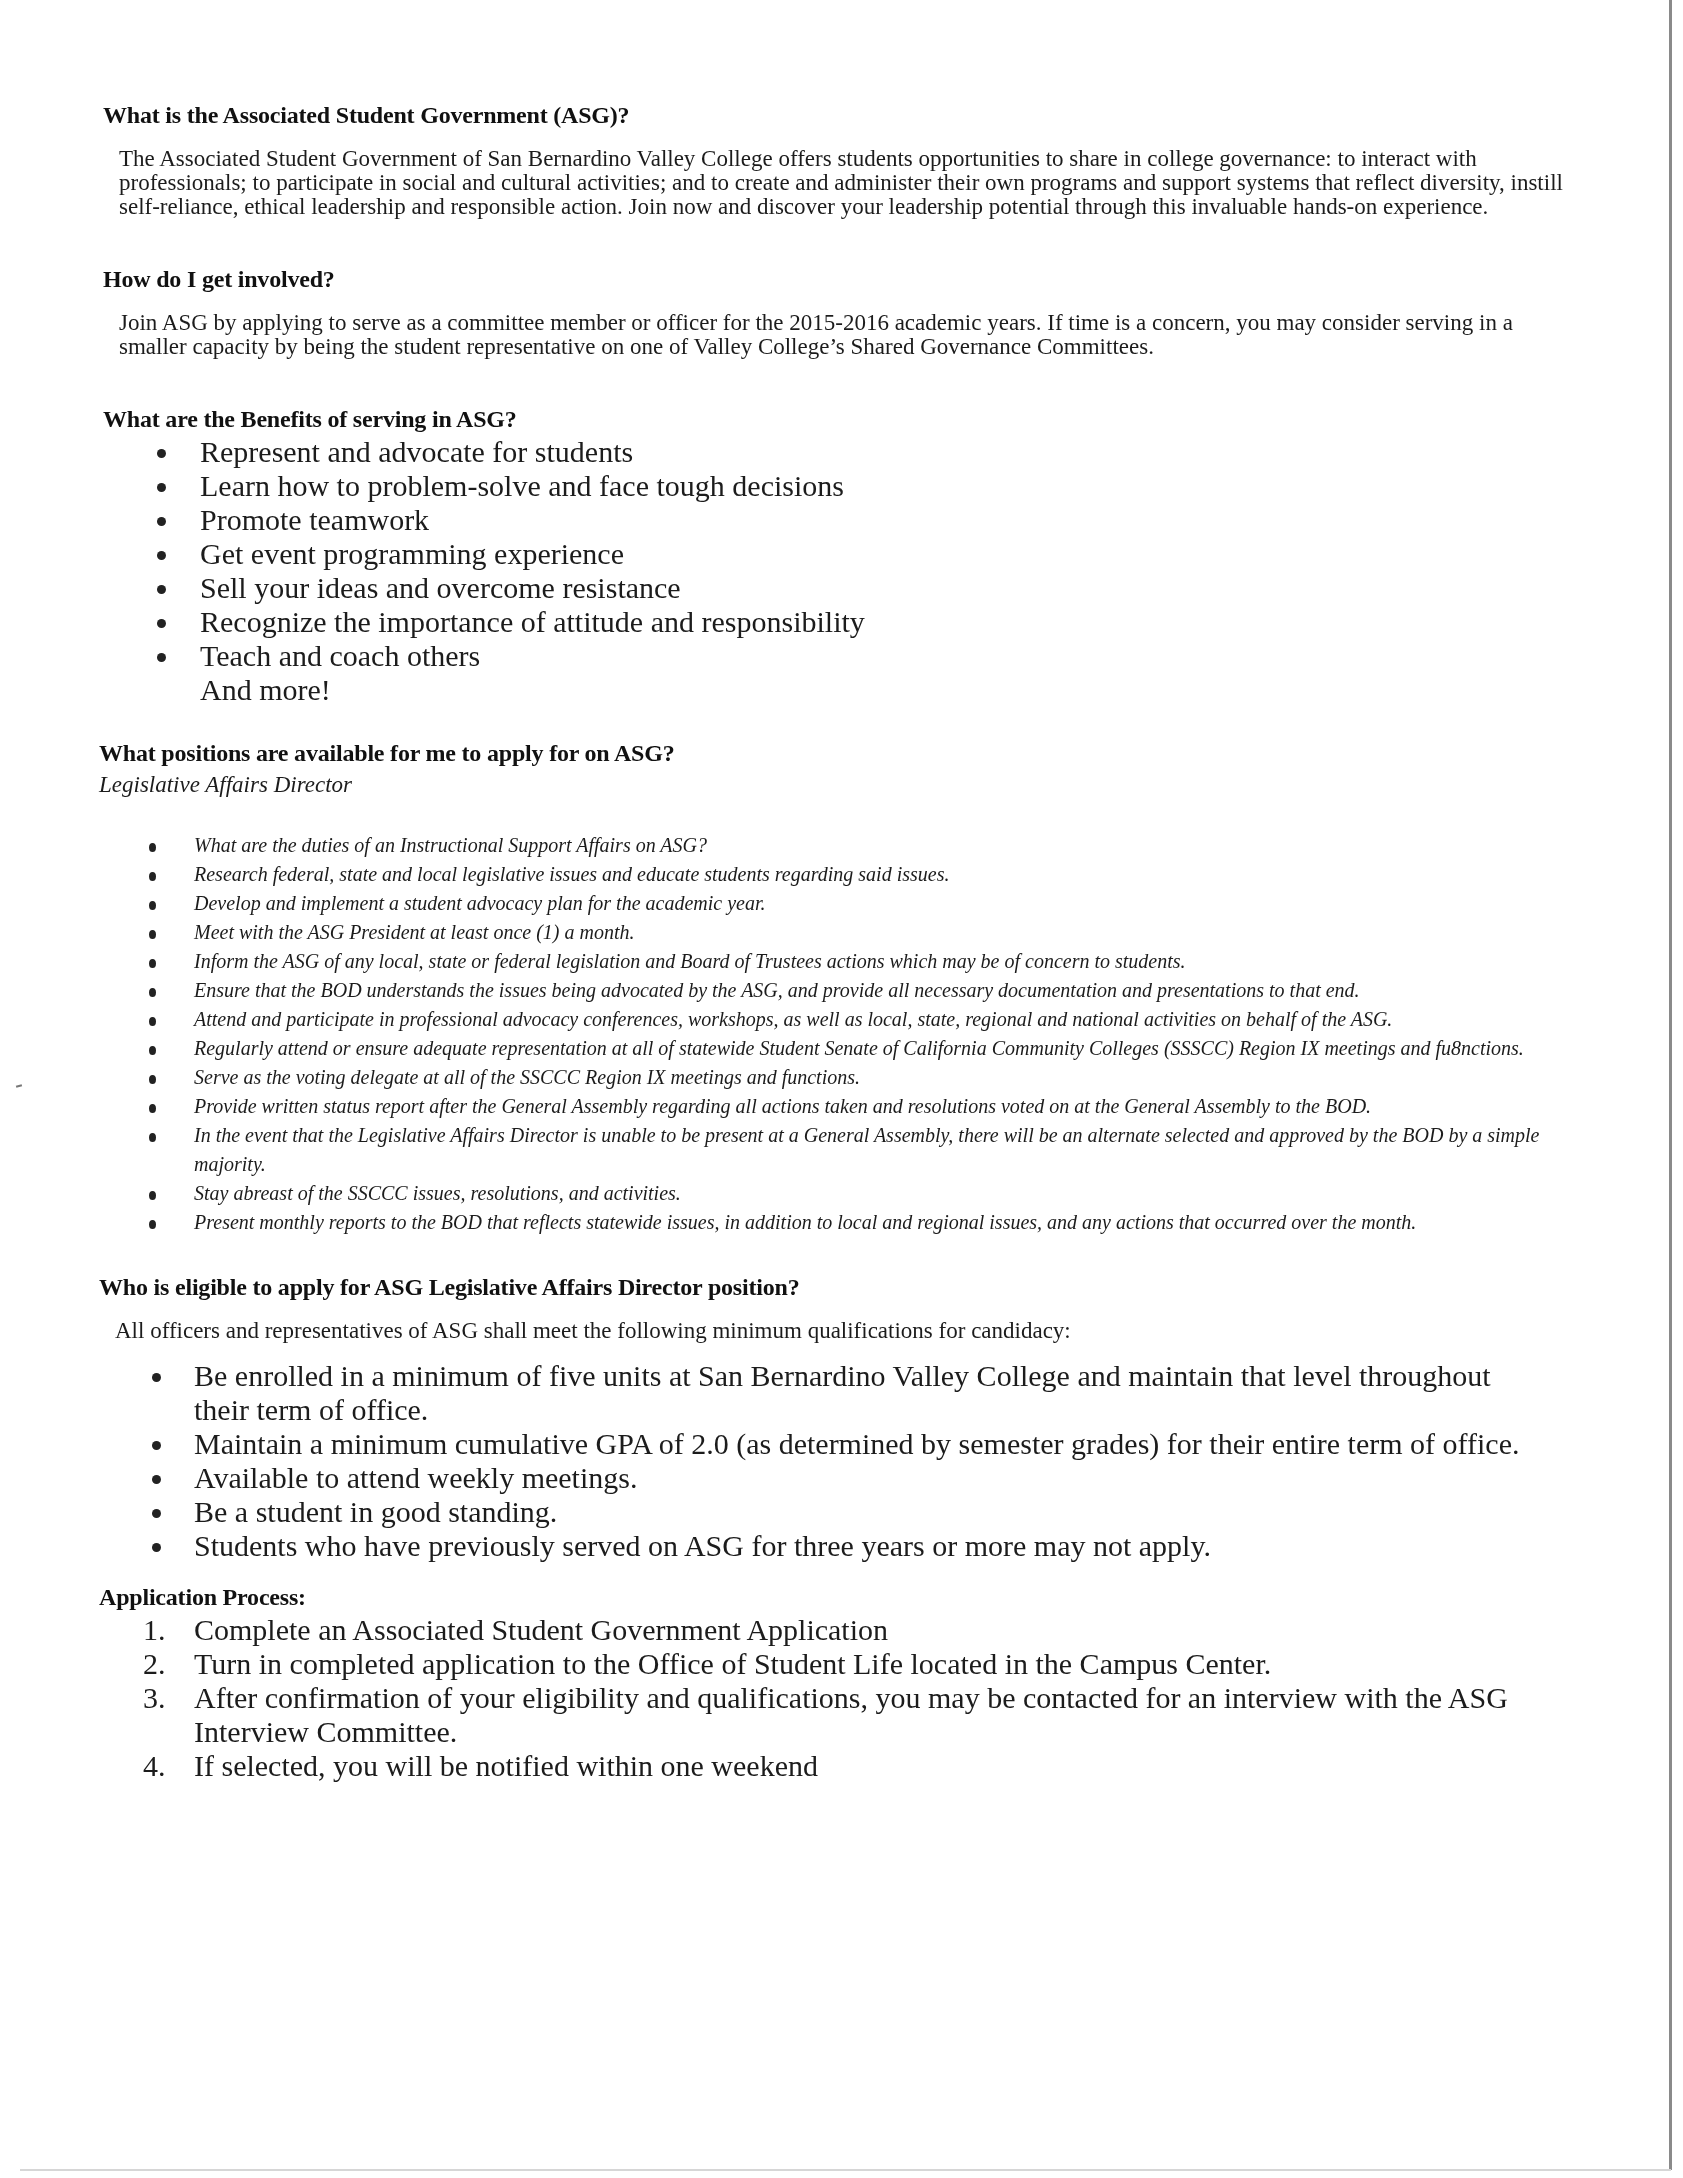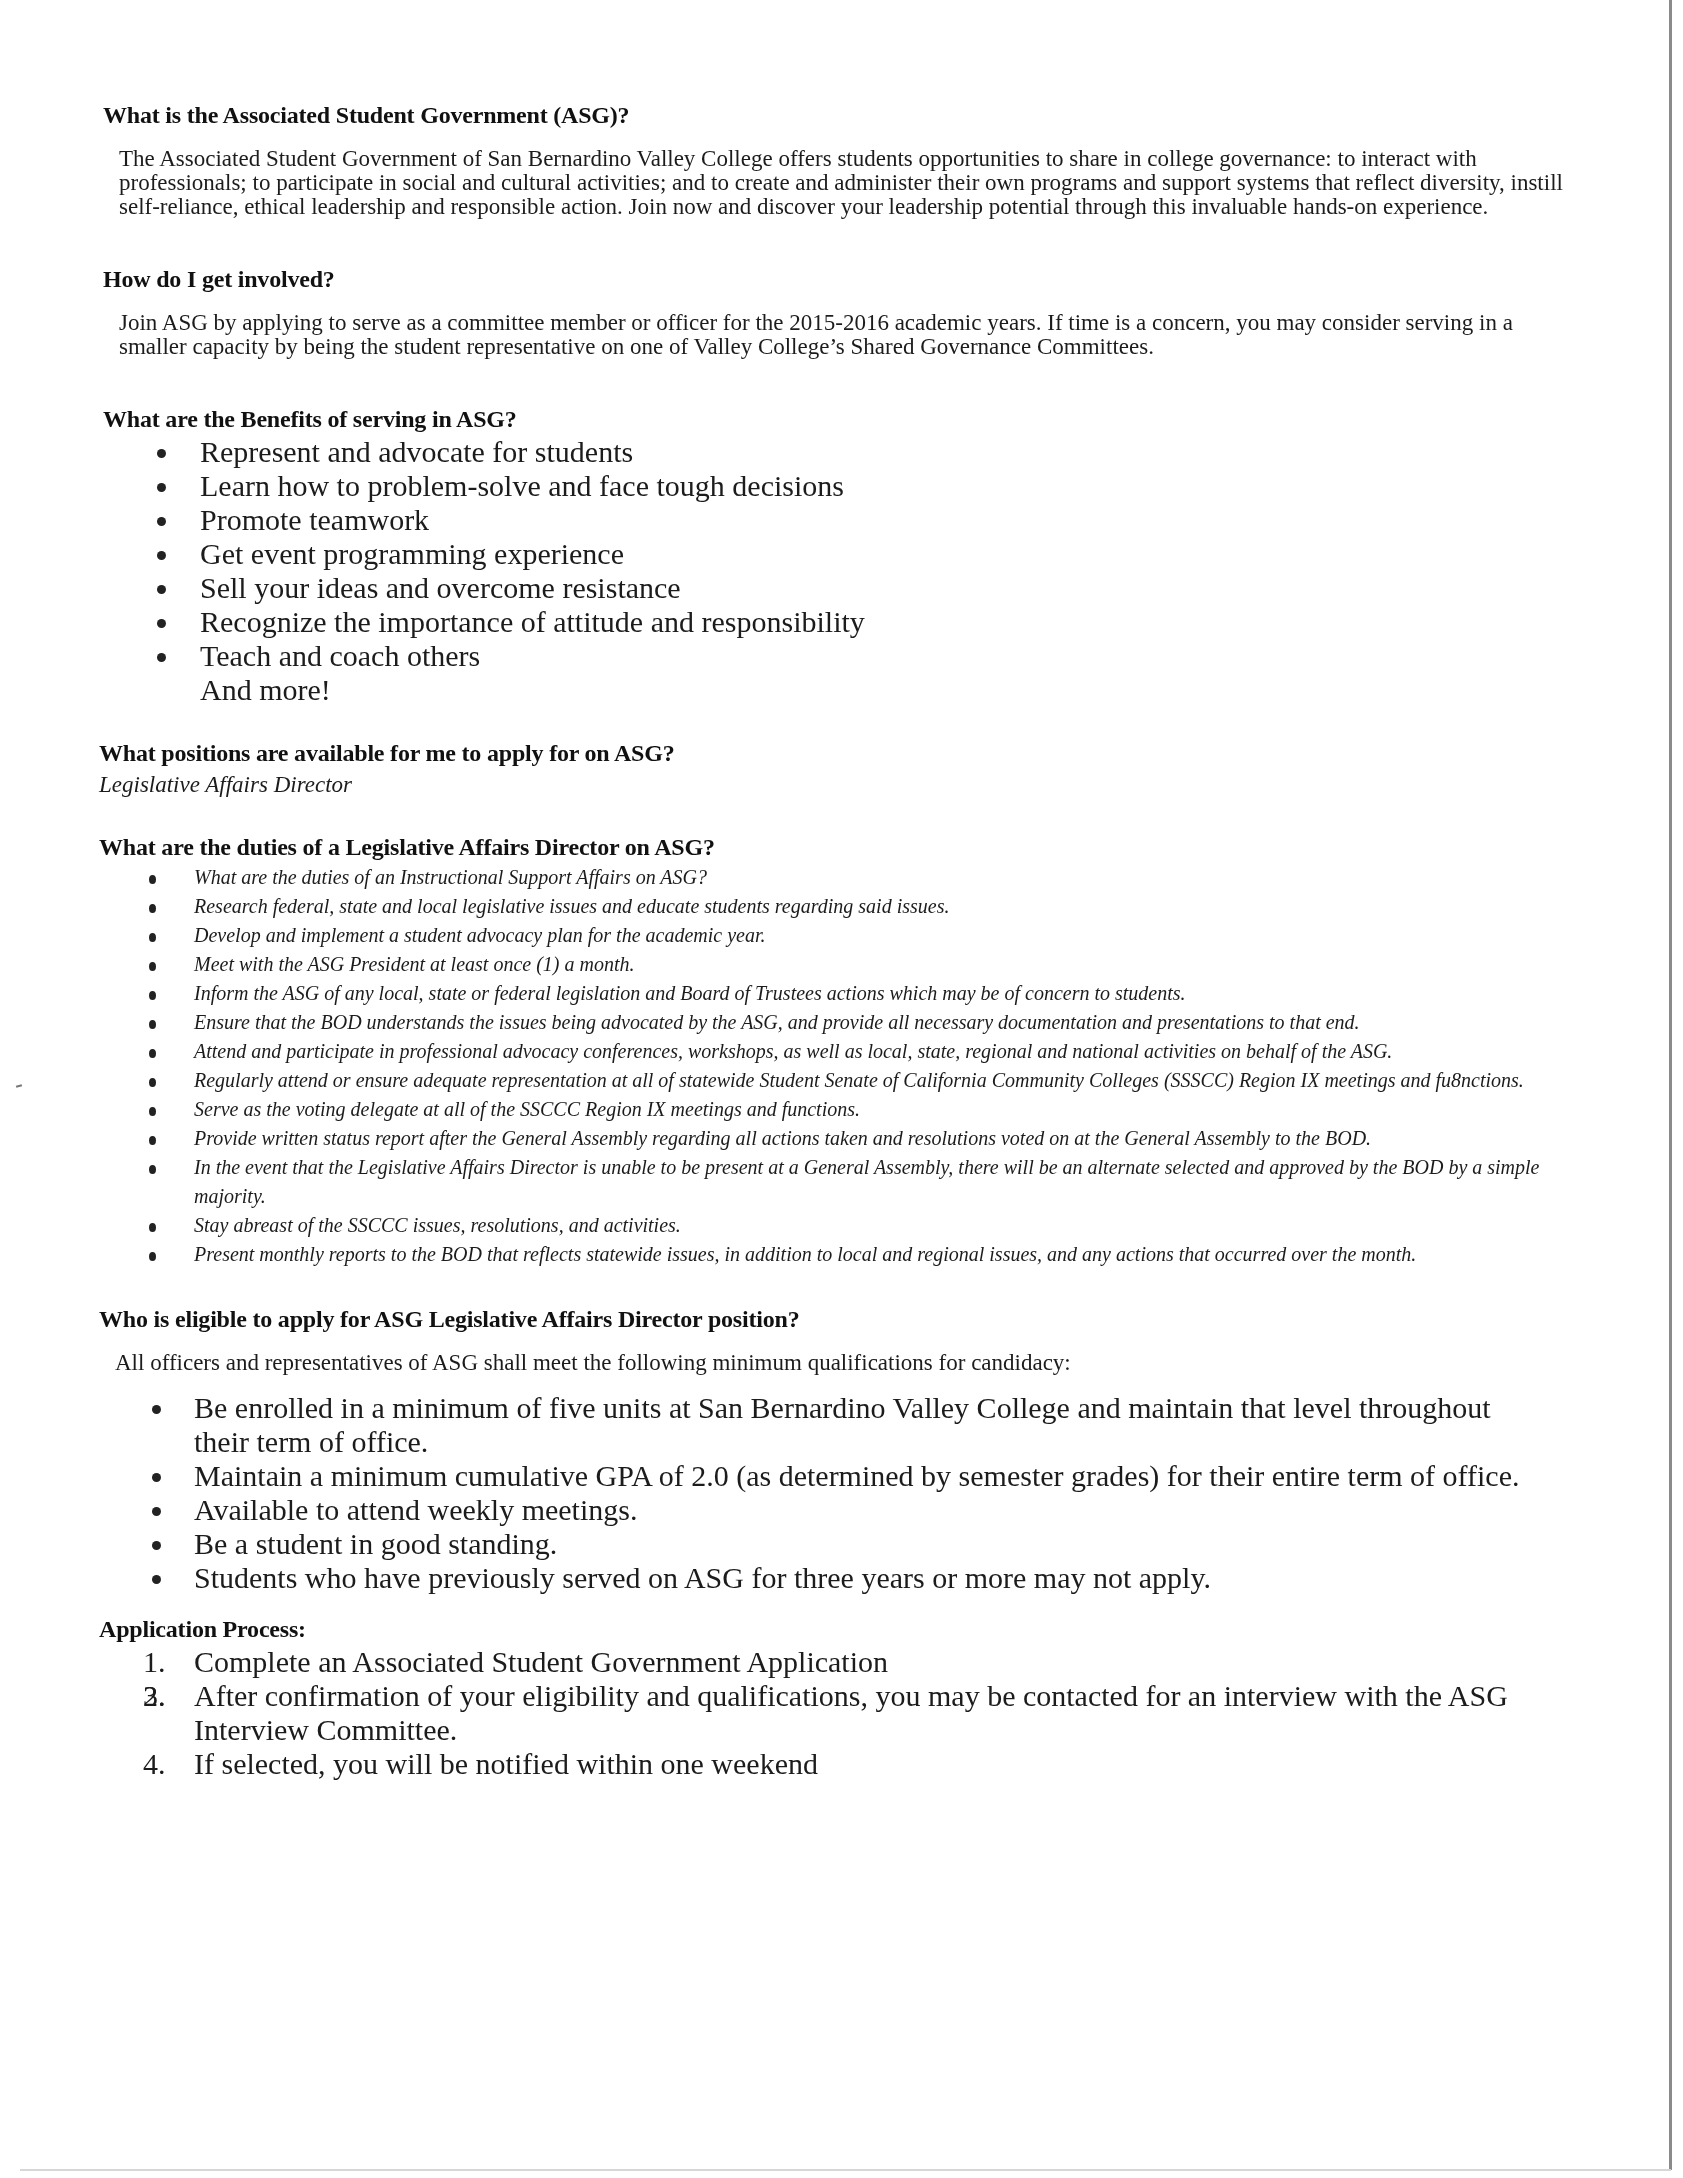--- a/index.html
+++ b/index.html
@@ -170,21 +170,20 @@
     <div class="gap-b"></div>
 
     <div class="section" style="margin-left:-4px;">
       <h2>What positions are available for me to apply for on ASG?</h2>
       <em class="position">Legislative Affairs Director</em>
     </div>
 
     <div class="gap-b"></div>
 
     <div class="section" style="margin-left:-4px;">
-      <h2>What are the duties of a Legislative Affairs Director on ASG?</h2>
       <ul class="small">
         <li><span class="bullet"></span><span>What are the duties of an Instructional Support Affairs on ASG?</span></li>
         <li><span class="bullet"></span><span>Research federal, state and local legislative issues and educate students regarding said issues.</span></li>
         <li><span class="bullet"></span><span>Develop and implement a student advocacy plan for the academic year.</span></li>
         <li><span class="bullet"></span><span>Meet with the ASG President at least once (1) a month.</span></li>
         <li><span class="bullet"></span><span>Inform the ASG of any local, state or federal legislation and Board of Trustees actions which may be of concern to students.</span></li>
         <li><span class="bullet"></span><span>Ensure that the BOD understands the issues being advocated by the ASG, and provide all necessary documentation and presentations to that end.</span></li>
         <li><span class="bullet"></span><span>Attend and participate in professional advocacy conferences, workshops, as well as local, state, regional and national activities on behalf of the ASG.</span></li>
         <li><span class="bullet"></span><span>Regularly attend or ensure adequate representation at all of statewide Student Senate of California Community Colleges (SSSCC) Region IX meetings and fu8nctions.</span></li>
         <li><span class="bullet"></span><span>Serve as the voting delegate at all of the SSCCC Region IX meetings and functions.</span></li>
@@ -208,21 +207,21 @@
         <li style="padding-left:95px;"><span class="bullet" style="left:53px;"></span><span>Students who have previously served on ASG for three years or more may not apply.</span></li>
       </ul>
     </div>
 
     <div class="gap-a" style="height:18px;"></div>
 
     <div class="section" style="margin-left:-4px;">
       <h2>Application Process:</h2>
       <ol class="big">
         <li style="padding-left:95px;"><span class="num">1.</span><span>Complete an Associated Student Government Application</span></li>
-        <li style="padding-left:95px;"><span class="num">2.</span></li>
+        <li style="padding-left:95px;"><span class="num">2.</span><span>Turn in completed application to the Office of Student Life located in the Campus Center.</span></li>
         <li style="padding-left:95px;padding-right:40px;"><span class="num">3.</span><span>After confirmation of your eligibility and qualifications, you may be contacted for an interview with the ASG Interview Committee.</span></li>
         <li style="padding-left:95px;"><span class="num">4.</span><span>If selected, you will be notified within one weekend</span></li>
       </ol>
     </div>
 
   </div>
 </div>
 
 
 </body></html>

